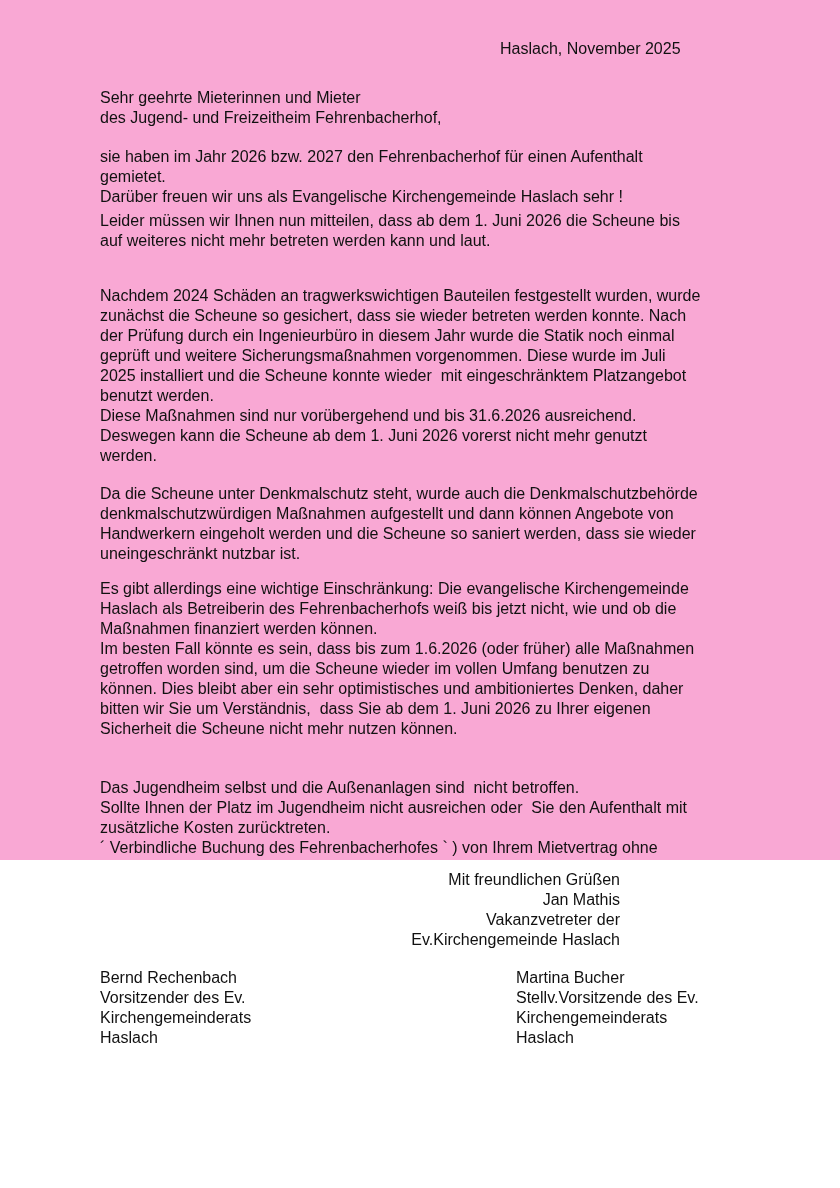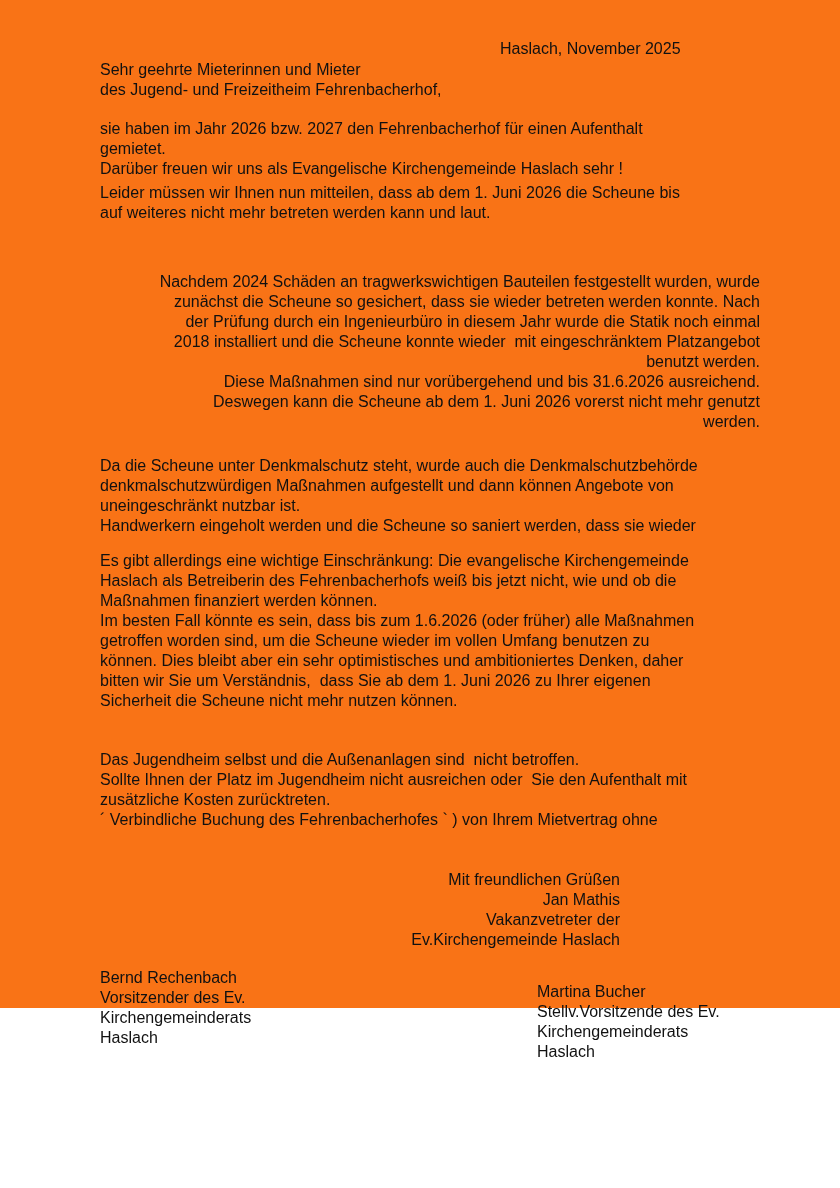--- a/index.html
+++ b/index.html
@@ -13,59 +13,59 @@
       position: relative;
       overflow: hidden;
       font-family: "Liberation Sans", sans-serif;
       font-size: 16px;
       color: #111111;
     }
     .page {
       position: absolute;
       left: 0; top: 0;
       width: 840px;
-      height: 1008px;
-      background: #f97316;
+      height: 860px;
+      background: #f9a8d4;
       text-decoration: underline;
     }
     .line {
       display: block;
       white-space: pre;
       height: 20px;
       line-height: 20px;
     }
     .date {
       position: absolute;
       left: 500px;
       top: 39px;
       line-height: 20px;
       white-space: pre;
     }
     .block {
       position: absolute;
       left: 100px;
       width: 660px;
+      margin-top: 28px;
     }
     .closing {
       position: absolute;
       left: 220px;
       width: 400px;
       top: 870px;
       text-align: right;
     }
     .sig-left {
       position: absolute;
       left: 100px;
       top: 968px;
     }
     .sig-right {
       position: absolute;
-      left: 537px;
+      left: 516px;
       top: 968px;
-      margin-top: 14px;
     }
   </style>
 </head>
 <body>
 
 <div class="page">
 
   <div class="date">Haslach, November 2025</div>
 
   <div class="block" style="top:60px;">
@@ -77,36 +77,37 @@
     <span class="line">sie haben im Jahr 2026 bzw. 2027 den Fehrenbacherhof für einen Aufenthalt</span>
     <span class="line">gemietet.</span>
     <span class="line">Darüber freuen wir uns als Evangelische Kirchengemeinde Haslach sehr !</span>
   </div>
 
   <div class="block" style="top:183px;">
     <span class="line">Leider müssen wir Ihnen nun mitteilen, dass ab dem 1. Juni 2026 die Scheune bis</span>
     <span class="line">auf weiteres nicht mehr betreten werden kann und laut.</span>
   </div>
 
-  <div class="block" style="top:272px;text-align:right;">
+  <div class="block" style="top:258px;">
     <span class="line">Nachdem 2024 Schäden an tragwerkswichtigen Bauteilen festgestellt wurden, wurde</span>
     <span class="line">zunächst die Scheune so gesichert, dass sie wieder betreten werden konnte. Nach</span>
     <span class="line">der Prüfung durch ein Ingenieurbüro in diesem Jahr wurde die Statik noch einmal</span>
-    <span class="line">2018 installiert und die Scheune konnte wieder  mit eingeschränktem Platzangebot</span>
+    <span class="line">geprüft und weitere Sicherungsmaßnahmen vorgenommen. Diese wurde im Juli</span>
+    <span class="line">2025 installiert und die Scheune konnte wieder  mit eingeschränktem Platzangebot</span>
     <span class="line">benutzt werden.</span>
     <span class="line">Diese Maßnahmen sind nur vorübergehend und bis 31.6.2026 ausreichend.</span>
     <span class="line">Deswegen kann die Scheune ab dem 1. Juni 2026 vorerst nicht mehr genutzt</span>
     <span class="line">werden.</span>
   </div>
 
   <div class="block" style="top:456px;">
     <span class="line">Da die Scheune unter Denkmalschutz steht, wurde auch die Denkmalschutzbehörde</span>
     <span class="line">denkmalschutzwürdigen Maßnahmen aufgestellt und dann können Angebote von</span>
+    <span class="line">Handwerkern eingeholt werden und die Scheune so saniert werden, dass sie wieder</span>
     <span class="line">uneingeschränkt nutzbar ist.</span>
-    <span class="line">Handwerkern eingeholt werden und die Scheune so saniert werden, dass sie wieder</span>
   </div>
 
   <div class="block" style="top:551px;">
     <span class="line">Es gibt allerdings eine wichtige Einschränkung: Die evangelische Kirchengemeinde</span>
     <span class="line">Haslach als Betreiberin des Fehrenbacherhofs weiß bis jetzt nicht, wie und ob die</span>
     <span class="line">Maßnahmen finanziert werden können.</span>
     <span class="line">Im besten Fall könnte es sein, dass bis zum 1.6.2026 (oder früher) alle Maßnahmen</span>
     <span class="line">getroffen worden sind, um die Scheune wieder im vollen Umfang benutzen zu</span>
     <span class="line">können. Dies bleibt aber ein sehr optimistisches und ambitioniertes Denken, daher</span>
     <span class="line">bitten wir Sie um Verständnis,  dass Sie ab dem 1. Juni 2026 zu Ihrer eigenen</span>

